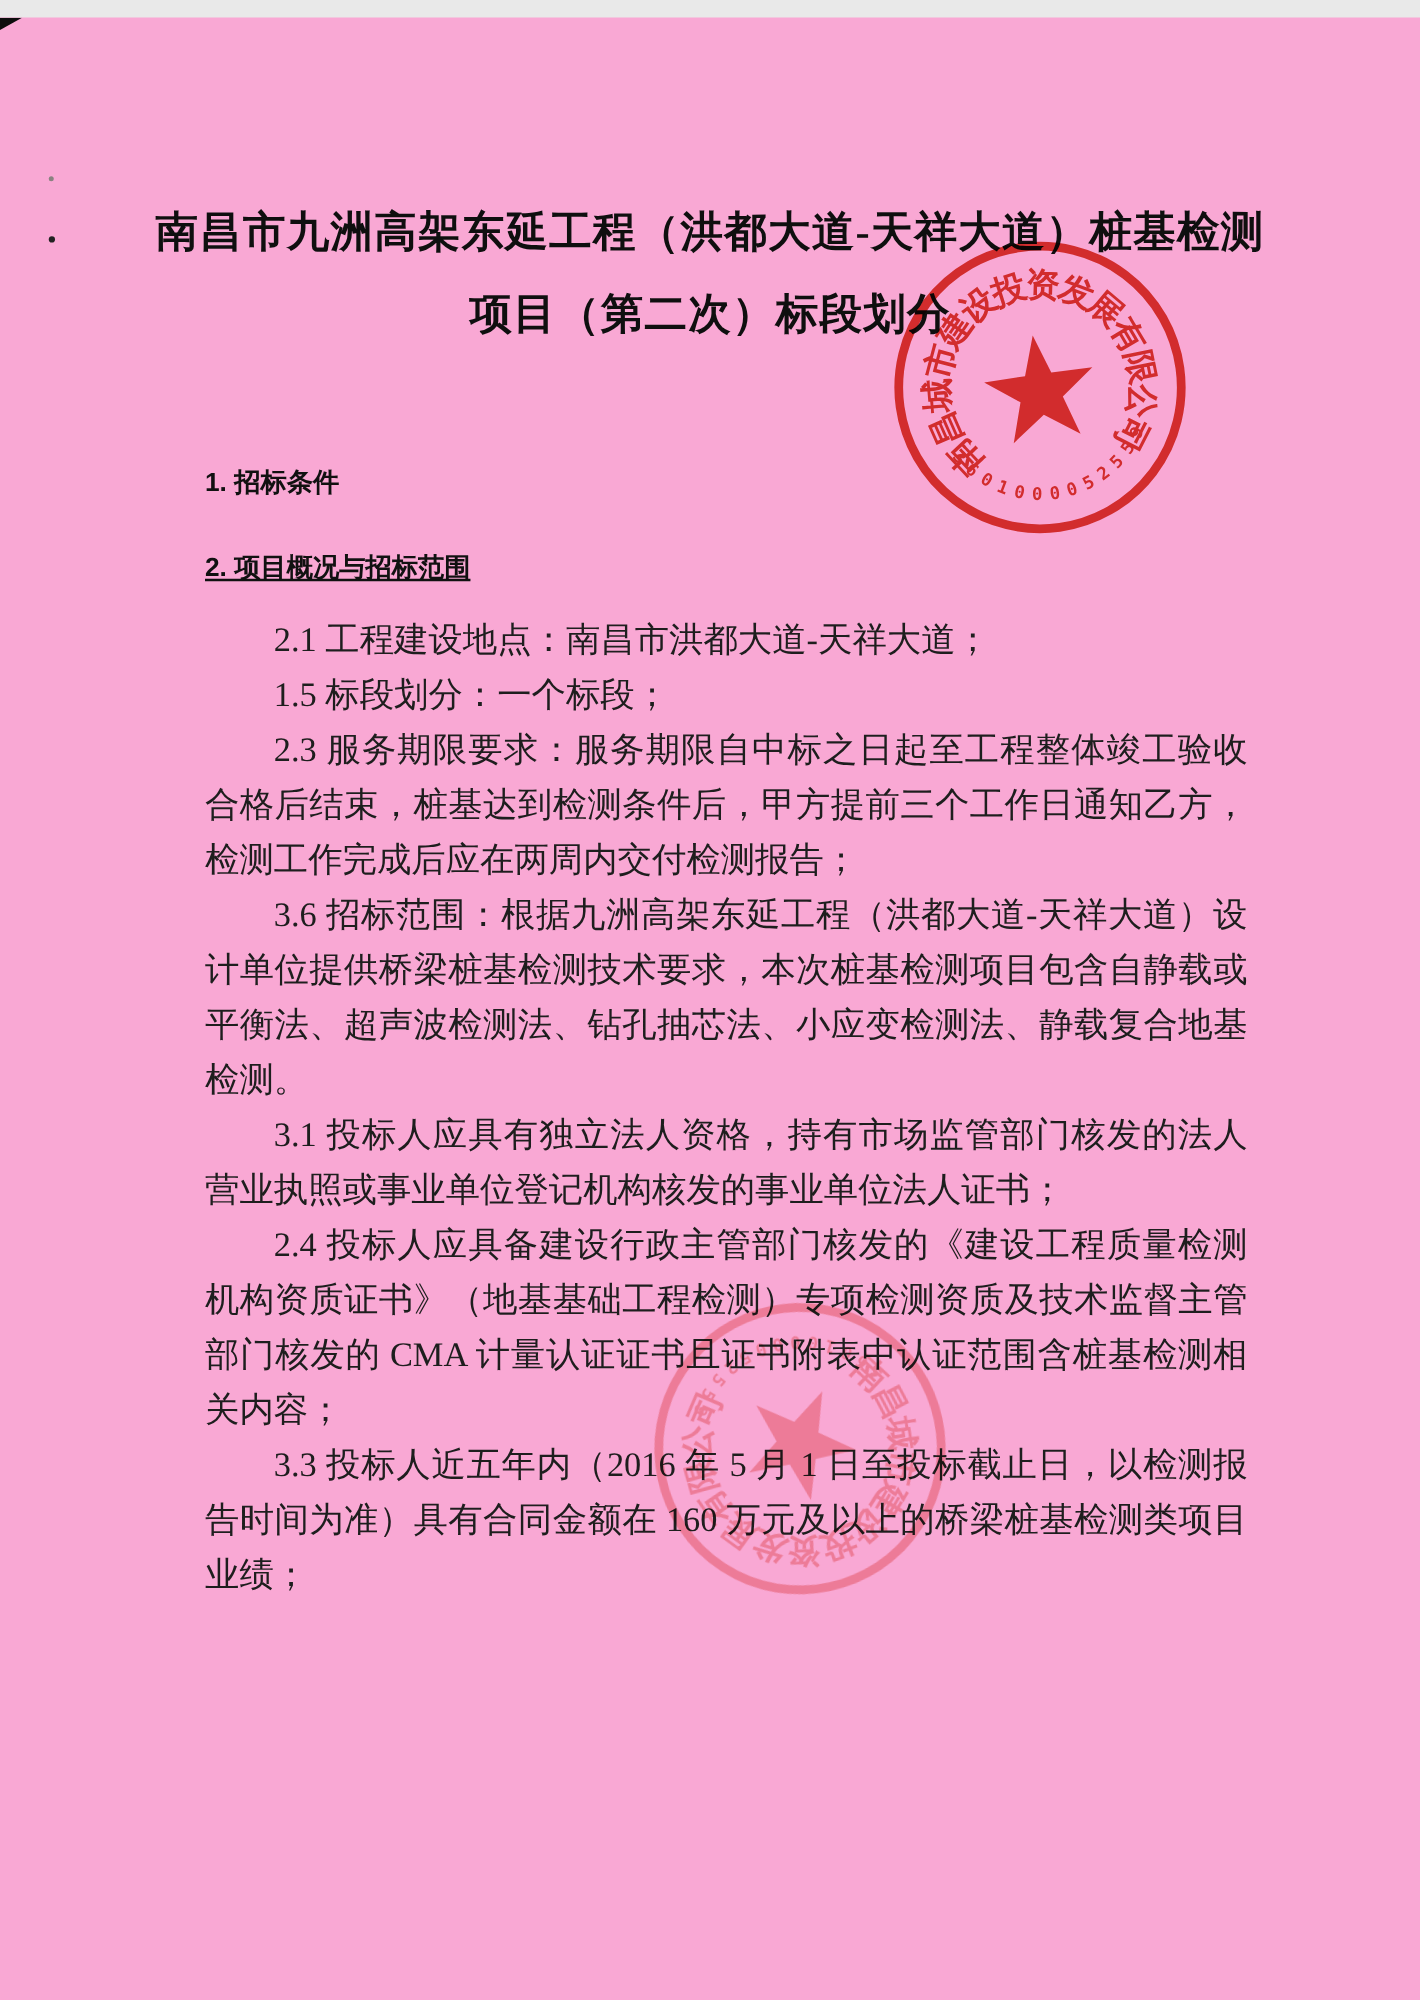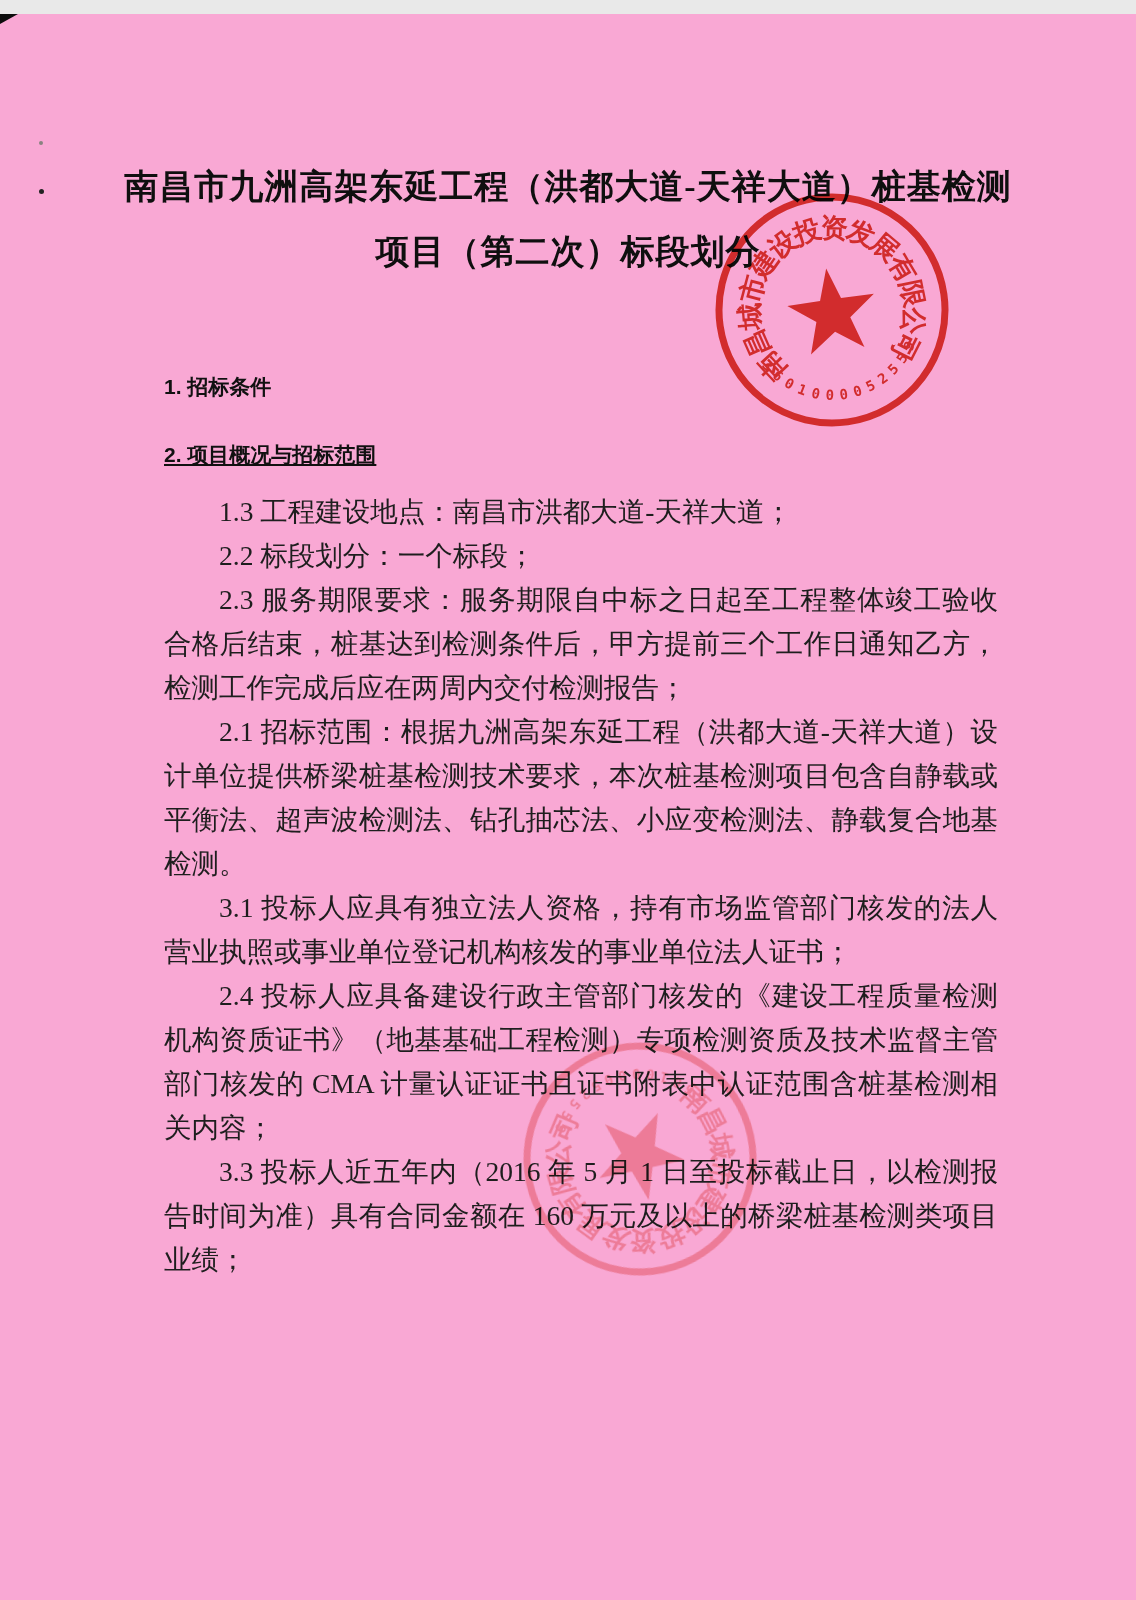--- a/index.html
+++ b/index.html
@@ -51,24 +51,24 @@
 
   <div class="doc-title">
     <div>南昌市九洲高架东延工程（洪都大道-天祥大道）桩基检测</div>
     <div>项目（第二次）标段划分</div>
   </div>
 
   <div class="body-col">
     <div class="h-sec">1. 招标条件</div>
 
     <div class="h-sec sp2">2. 项目概况与招标范围</div>
-    <p class="para">1.3 工程建设地点：南昌市洪都大道-天祥大道；</p>
-    <p class="para">2.2 标段划分：一个标段；</p>
+    <p class="para">2.1 工程建设地点：南昌市洪都大道-天祥大道；</p>
+    <p class="para">1.5 标段划分：一个标段；</p>
     <p class="para">2.3 服务期限要求：服务期限自中标之日起至工程整体竣工验收合格后结束，桩基达到检测条件后，甲方提前三个工作日通知乙方，检测工作完成后应在两周内交付检测报告；</p>
-    <p class="para">2.1 招标范围：根据九洲高架东延工程（洪都大道-天祥大道）设计单位提供桥梁桩基检测技术要求，本次桩基检测项目包含自静载或平衡法、超声波检测法、钻孔抽芯法、小应变检测法、静载复合地基检测。</p>
+    <p class="para">3.6 招标范围：根据九洲高架东延工程（洪都大道-天祥大道）设计单位提供桥梁桩基检测技术要求，本次桩基检测项目包含自静载或平衡法、超声波检测法、钻孔抽芯法、小应变检测法、静载复合地基检测。</p>
 
     <p class="para">3.1 投标人应具有独立法人资格，持有市场监管部门核发的法人营业执照或事业单位登记机构核发的事业单位法人证书；</p>
     <p class="para">2.4 投标人应具备建设行政主管部门核发的《建设工程质量检测机构资质证书》（地基基础工程检测）专项检测资质及技术监督主管部门核发的 CMA 计量认证证书且证书附表中认证范围含桩基检测相关内容；</p>
     <p class="para">3.3 投标人近五年内（2016 年 5 月 1 日至投标截止日，以检测报告时间为准）具有合同金额在 160 万元及以上的桥梁桩基检测类项目业绩；</p>
   </div>
 
   <svg class="seal seal-main" viewBox="0 0 260 260">
       <circle cx="130" cy="130" r="113" fill="none" stroke="#d5392b" stroke-width="7"></circle>
       <polygon points="130.0,88.0 140.6,119.4 173.7,119.8 147.1,139.6 157.0,171.2 130.0,152.0 103.0,171.2 112.9,139.6 86.3,119.8 119.4,119.4" fill="#d5392b"></polygon>
       <text x="130" y="57" transform="rotate(-125 130 130)" text-anchor="middle" fill="#d5392b" font-size="27" font-weight="bold" font-family="&quot;Liberation Sans&quot;,sans-serif">南</text>

